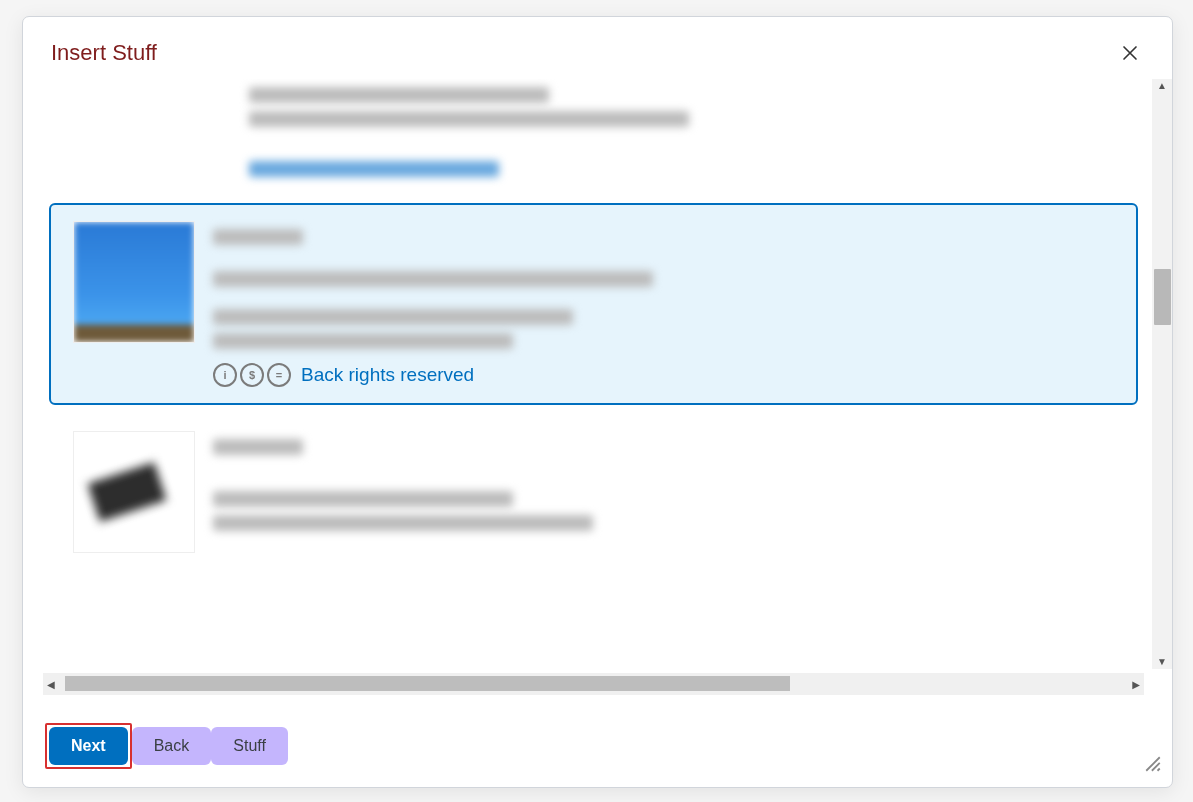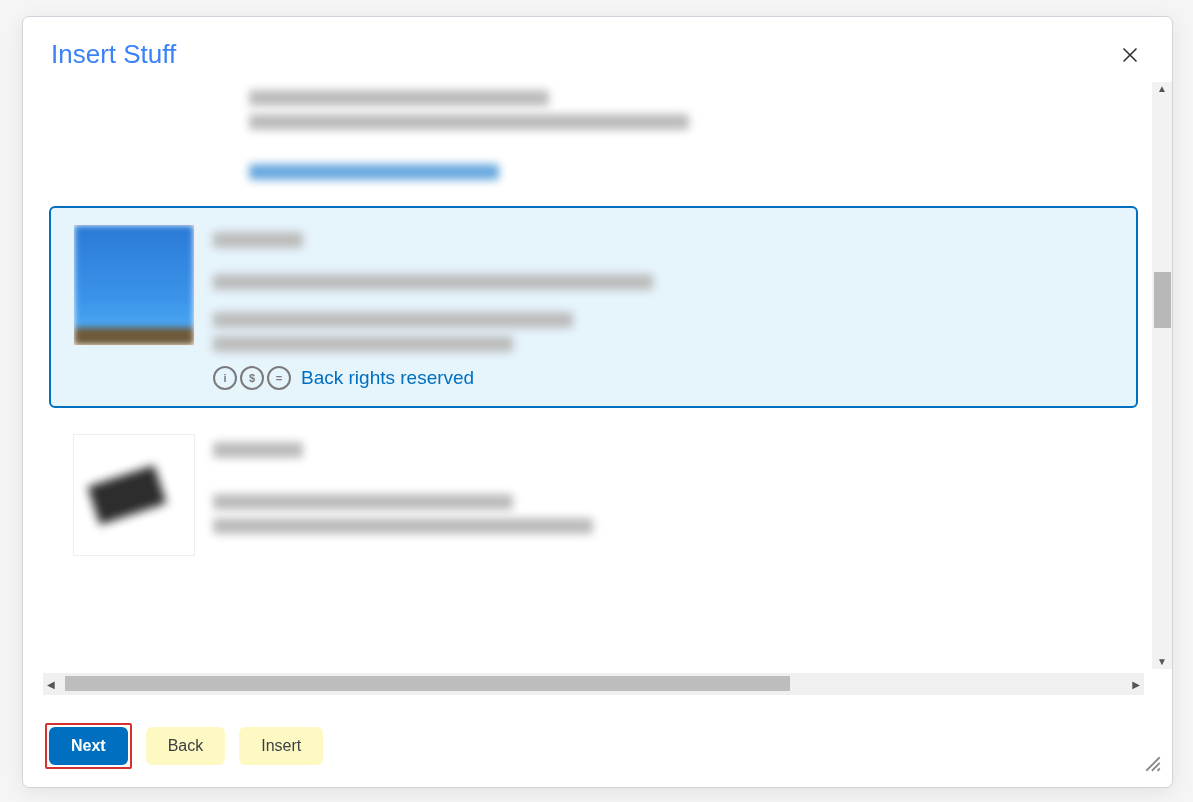--- a/index.html
+++ b/index.html
@@ -1,19 +1,19 @@
 <!DOCTYPE html>
 <html><head>
 <meta charset="utf-8">
 <style>
   html,body{margin:0;padding:0;width:1193px;height:802px;background:#f9f9f9;font-family:"Segoe UI",Arial,sans-serif;overflow:hidden}
   .backdrop{position:absolute;inset:0;background:#f5f5f5}
   .dialog{position:absolute;left:22px;top:16px;width:1149px;height:770px;background:#fff;border:1px solid #d1d5db;border-radius:7px;box-shadow:0 4px 20px rgba(0,0,0,.08);display:flex;flex-direction:column}
   .header{padding:22px 28px 6px 28px;display:flex;align-items:center;justify-content:space-between}
-  .title{font-size:26px;font-weight:400;color:#3b82f6}
+  .title{font-size:22px;font-weight:400;color:#7f1d1d}
   .close{width:28px;height:28px;display:flex;align-items:center;justify-content:center;cursor:pointer;color:#555}
   .close svg{width:18px;height:18px}
   .content-wrap{flex:1;position:relative;margin:6px 0 0 0;overflow:hidden}
   .scroll-area{position:absolute;left:20px;top:0;right:28px;bottom:40px;overflow:hidden}
   .vtrack{position:absolute;top:0;right:0;width:20px;height:calc(100% - 40px);background:#f2f2f2;display:flex;flex-direction:column;align-items:center;justify-content:space-between;padding:2px 0;box-sizing:border-box}
   .vtrack .arrow{font-size:10px;color:#555;line-height:1;cursor:pointer;user-select:none}
   .vthumb{position:absolute;right:1px;top:190px;width:17px;height:56px;background:#b8b8b8;border-radius:1px}
   .htrack{position:absolute;left:20px;right:28px;bottom:14px;height:22px;background:#f0f0f0;display:flex;align-items:center;justify-content:space-between;padding:0 4px;box-sizing:border-box}
   .htrack .arrow{font-size:10px;color:#555;cursor:pointer}
   .hthumb{position:absolute;left:22px;top:3px;height:15px;width:725px;background:#bdbdbd}
@@ -30,24 +30,24 @@
   .blurline.w2{width:440px}
   .blurline.w3{width:360px}
   .blurline.w4{width:300px}
   .blurline.w5{width:250px}
   .blurline.w6{width:380px}
   .blurline.blue{background:#6aa9df}
   .rights{display:flex;align-items:center;gap:10px;margin-top:14px}
   .cc-icons{display:flex;gap:3px}
   .cc{width:20px;height:20px;border:2px solid #7b7b7b;border-radius:50%;display:flex;align-items:center;justify-content:center;font-size:11px;color:#7b7b7b;font-weight:700;line-height:1}
   .rights-link{color:#006fbf;font-size:19px;cursor:pointer}
-  .footer{display:flex;align-items:center;padding:14px 22px 18px 22px;gap:14px;position:relative}
+  .footer{display:flex;align-items:center;padding:14px 22px 18px 22px;position:relative}
   .btn{border:none;border-radius:6px;padding:10px 22px;font-size:16px;cursor:pointer}
   .btn-primary{background:#006fbf;color:#fff;font-weight:600}
-  .btn-secondary{background:#fef9c3;color:#3a3f44}
+  .btn-secondary{background:#c4b5fd;color:#3a3f44}
   .primary-wrap{border:2px solid #d73030;padding:2px;border-radius:2px}
   .resize{position:absolute;right:10px;bottom:10px;color:#888}
   .resize svg{width:18px;height:18px}
   .top-blur{padding:0 0 18px 200px}
 </style>
 </head>
 <body>
 
 <div class="backdrop"></div>
 
@@ -121,21 +121,21 @@
       <div class="hthumb"></div>
       <span class="arrow">▶</span>
     </div>
   </div>
 
   <div class="footer">
     <span class="primary-wrap">
       <button class="btn btn-primary">Next</button>
     </span>
     <button class="btn btn-secondary">Back</button>
-    <button class="btn btn-secondary">Insert</button>
+    <button class="btn btn-secondary">Stuff</button>
     <div class="resize">
       <svg viewBox="0 0 16 16">
         <path d="M2 14 L14 2 M7 14 L14 7 M12 14 L14 12" stroke="#888" stroke-width="1.6" fill="none"></path>
       </svg>
     </div>
   </div>
 
 </div>
 
 </body></html>

